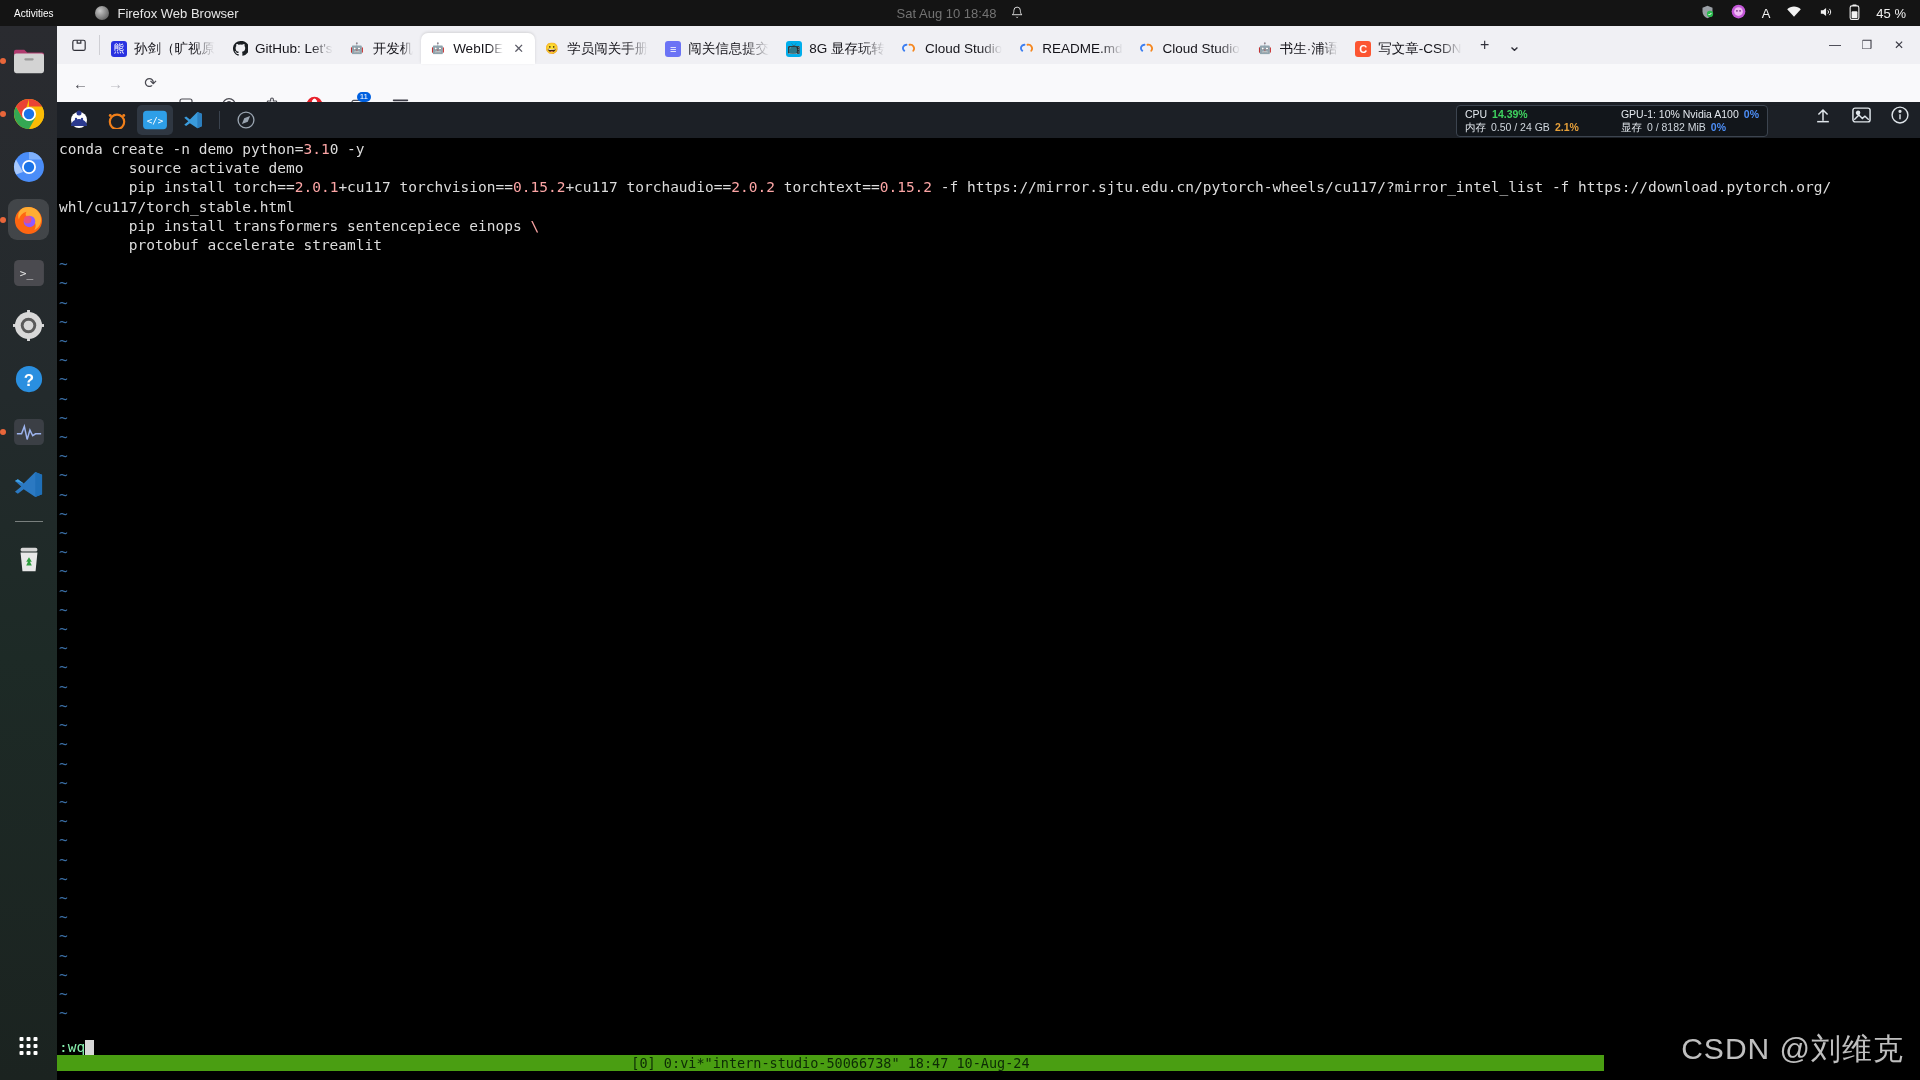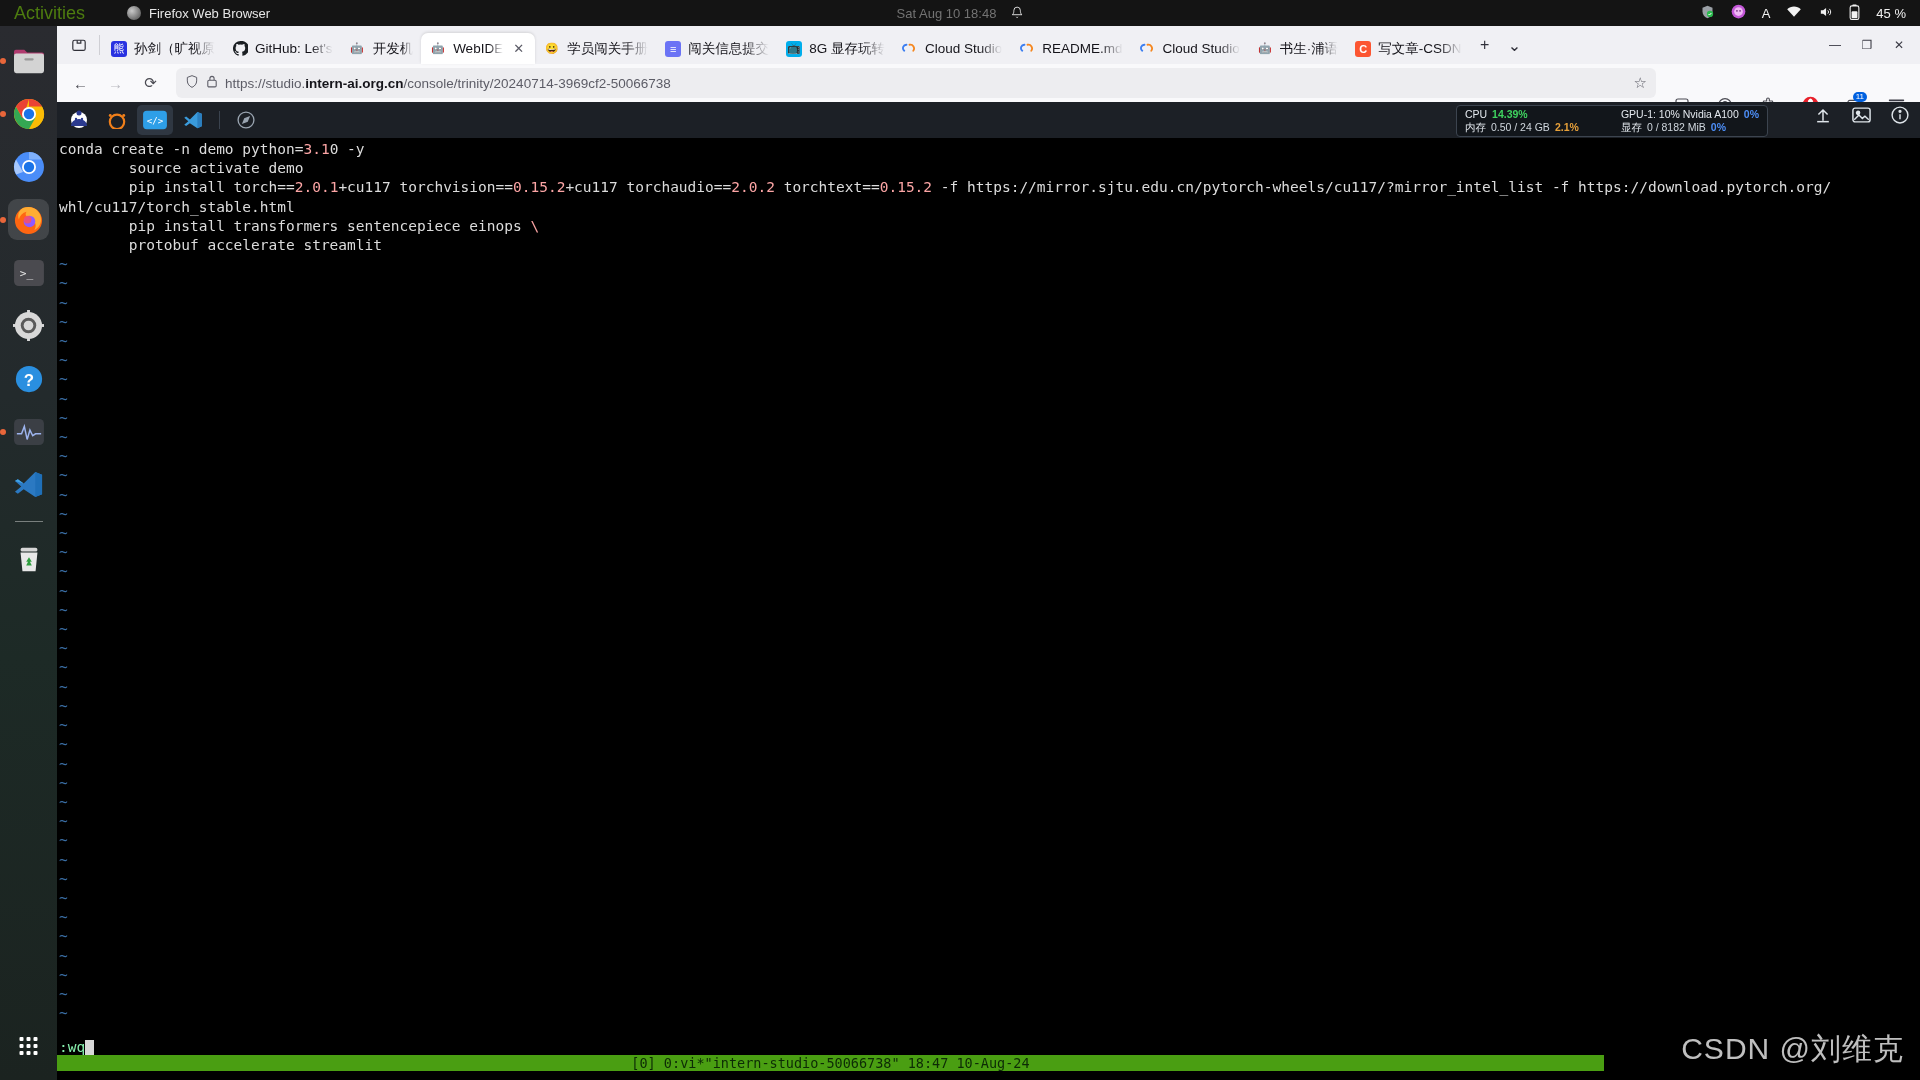--- a/index.html
+++ b/index.html
@@ -10,21 +10,21 @@
     font-family: "Liberation Sans", sans-serif;
   }
   #screen { position: relative; width: 1920px; height: 1080px; background:#12100f; }
 
   
   .topbar {
     position:absolute; top:0; left:0; width:1920px; height:26px;
     background:#141414; color:#e6e6e6; font-size:13px;
     display:flex; align-items:center;
   }
-  .topbar .activities { padding:0 14px 0 14px; font-size:18px; color:#4d7c0f;text-align:center; }
+  .topbar .activities { padding:0 14px 0 14px; font-size:10px; color:#ffffff;text-align:center; }
   .topbar .appname { display:flex; align-items:center; gap:8px; margin-left:28px; }
   .topbar .clock {
     position:absolute; left:50%; transform:translateX(-50%);
     display:flex; align-items:center; gap:14px; font-size:13px; color:#737373;
   }
   .topbar .tray {
     position:absolute; right:14px; top:0; height:26px;
     display:flex; align-items:center; gap:16px; font-size:13px; color:#f0f0f0;
   }
   .ff-glyph {
@@ -388,35 +388,20 @@
         <div class="wc">—</div>
         <div class="wc">❐</div>
         <div class="wc">✕</div>
       </div>
     </div>
 
     <div class="navbar">
       <div class="navbtn">←</div>
       <div class="navbtn dim">→</div>
       <div class="navbtn">⟳</div>
-      <div class="urlbar">
-        <span>
-          <svg width="14" height="15" viewBox="0 0 24 24" fill="none" stroke="#5c5c66" stroke-width="1.7">
-              <path d="M12 2 4 5v6c0 5 3.5 9.2 8 11 4.5-1.8 8-6 8-11V5z"></path>
-            </svg>
-        </span>
-        <span>
-          <svg width="12" height="15" viewBox="0 0 20 24" fill="none" stroke="#5c5c66" stroke-width="1.8">
-              <rect x="3" y="10" width="14" height="11" rx="2"></rect>
-              <path d="M6.5 10V7a3.5 3.5 0 0 1 7 0v3"></path>
-            </svg>
-        </span>
-        <span class="urltext"><span>https://studio.</span><b>intern-ai.org.cn</b><span>/console/trinity/20240714-3969cf2-50066738</span></span>
-        <span style="font-size:15px;">☆</span>
-      </div>
       <div class="navright">
         <div class="navbtn">
           <svg width="16" height="16" viewBox="0 0 24 24" fill="none" stroke="#4a4a52" stroke-width="1.8">
               <path d="M3 6a3 3 0 0 1 3-3h12a3 3 0 0 1 3 3v4a9 9 0 0 1-18 0z"></path>
               <path d="M8 10l4 4 4-4"></path>
             </svg>
         </div>
         <div class="navbtn">
           <svg width="16" height="16" viewBox="0 0 24 24" fill="none" stroke="#4a4a52" stroke-width="1.7">
               <circle cx="12" cy="12" r="9.5"></circle>

